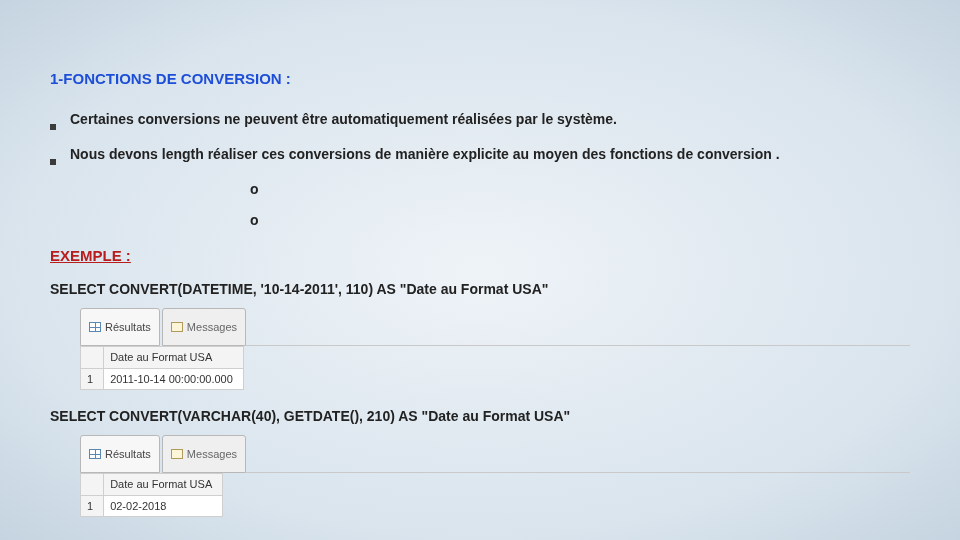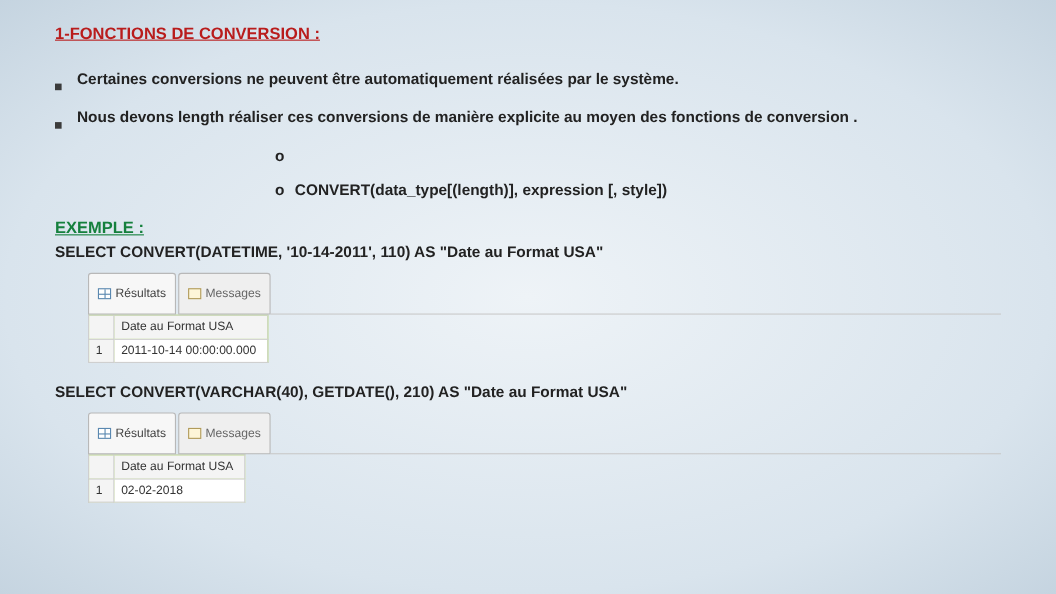--- a/index.html
+++ b/index.html
@@ -8,43 +8,43 @@
     width: 960px;
     height: 540px;
     background: radial-gradient(ellipse at center, #eef3f7 0%, #d9e4ed 70%, #c5d4e0 100%);
     font-family: Arial, Helvetica, sans-serif;
     font-size: 14px;
     color: #222;
     padding: 20px 50px 20px 50px;
     line-height: 1.5;
   }
   .heading {
-    color: #b91c1c;
+    color: #1d4ed8;
     font-weight: bold;
     font-size: 15px;
     margin-bottom: 18px;
-    text-decoration: underline;
+    margin-top: 48px;
   }
   .bullet-list { margin: 0; padding: 0; }
   .bullet-item {
     display: flex;
     align-items: flex-end;
     margin-bottom: 14px;
   }
   .sq-bullet {
     width: 6px; height: 6px; background: #3b3b3b;
     margin-top: 7px; margin-right: 14px; flex: 0 0 auto;
   }
   .bullet-text { font-weight: bold; }
   .sub-list { margin-left: 200px; margin-top: 6px; margin-bottom: 14px; }
   .sub-item { display: flex; margin-bottom: 10px; font-weight: bold; }
   .sub-mark { width: 18px; flex: 0 0 auto; }
   .exemple {
-    color: #15803d; font-weight: bold; font-size: 15px;
-    text-decoration: underline; 
+    color: #b91c1c; font-weight: bold; font-size: 15px;
+    text-decoration: underline; margin-bottom: 12px;
   }
   .sql-line { font-weight: bold; margin-bottom: 8px; }
 
   .result-block { margin: 6px 0 16px 30px; }
   .tab-strip { display: flex; align-items: flex-end; font-size: 11px; }
   .tab {
     display: flex; align-items: center; gap: 4px;
     background: #f7f7f7; border: 1px solid #b8b8b8;
     padding: 18px 8px; height: 20px;
     border-radius: 3px 3px 0 0;
@@ -86,21 +86,20 @@
     <span class="bullet-text">Nous devons length réaliser ces conversions de manière explicite au moyen des fonctions de conversion .</span>
   </div>
 </div>
 
 <div class="sub-list">
   <div class="sub-item">
     <span class="sub-mark">o</span>
   </div>
   <div class="sub-item">
     <span class="sub-mark">o</span>
-    <span>CONVERT(data_type[(length)], expression [, style])</span>
   </div>
 </div>
 
 <div class="exemple">EXEMPLE :</div>
 
 <div class="sql-line">SELECT CONVERT(DATETIME, '10-14-2011', 110) AS "Date au Format USA"</div>
 
 <div class="result-block">
   <div class="tab-strip">
     <div class="tab">

